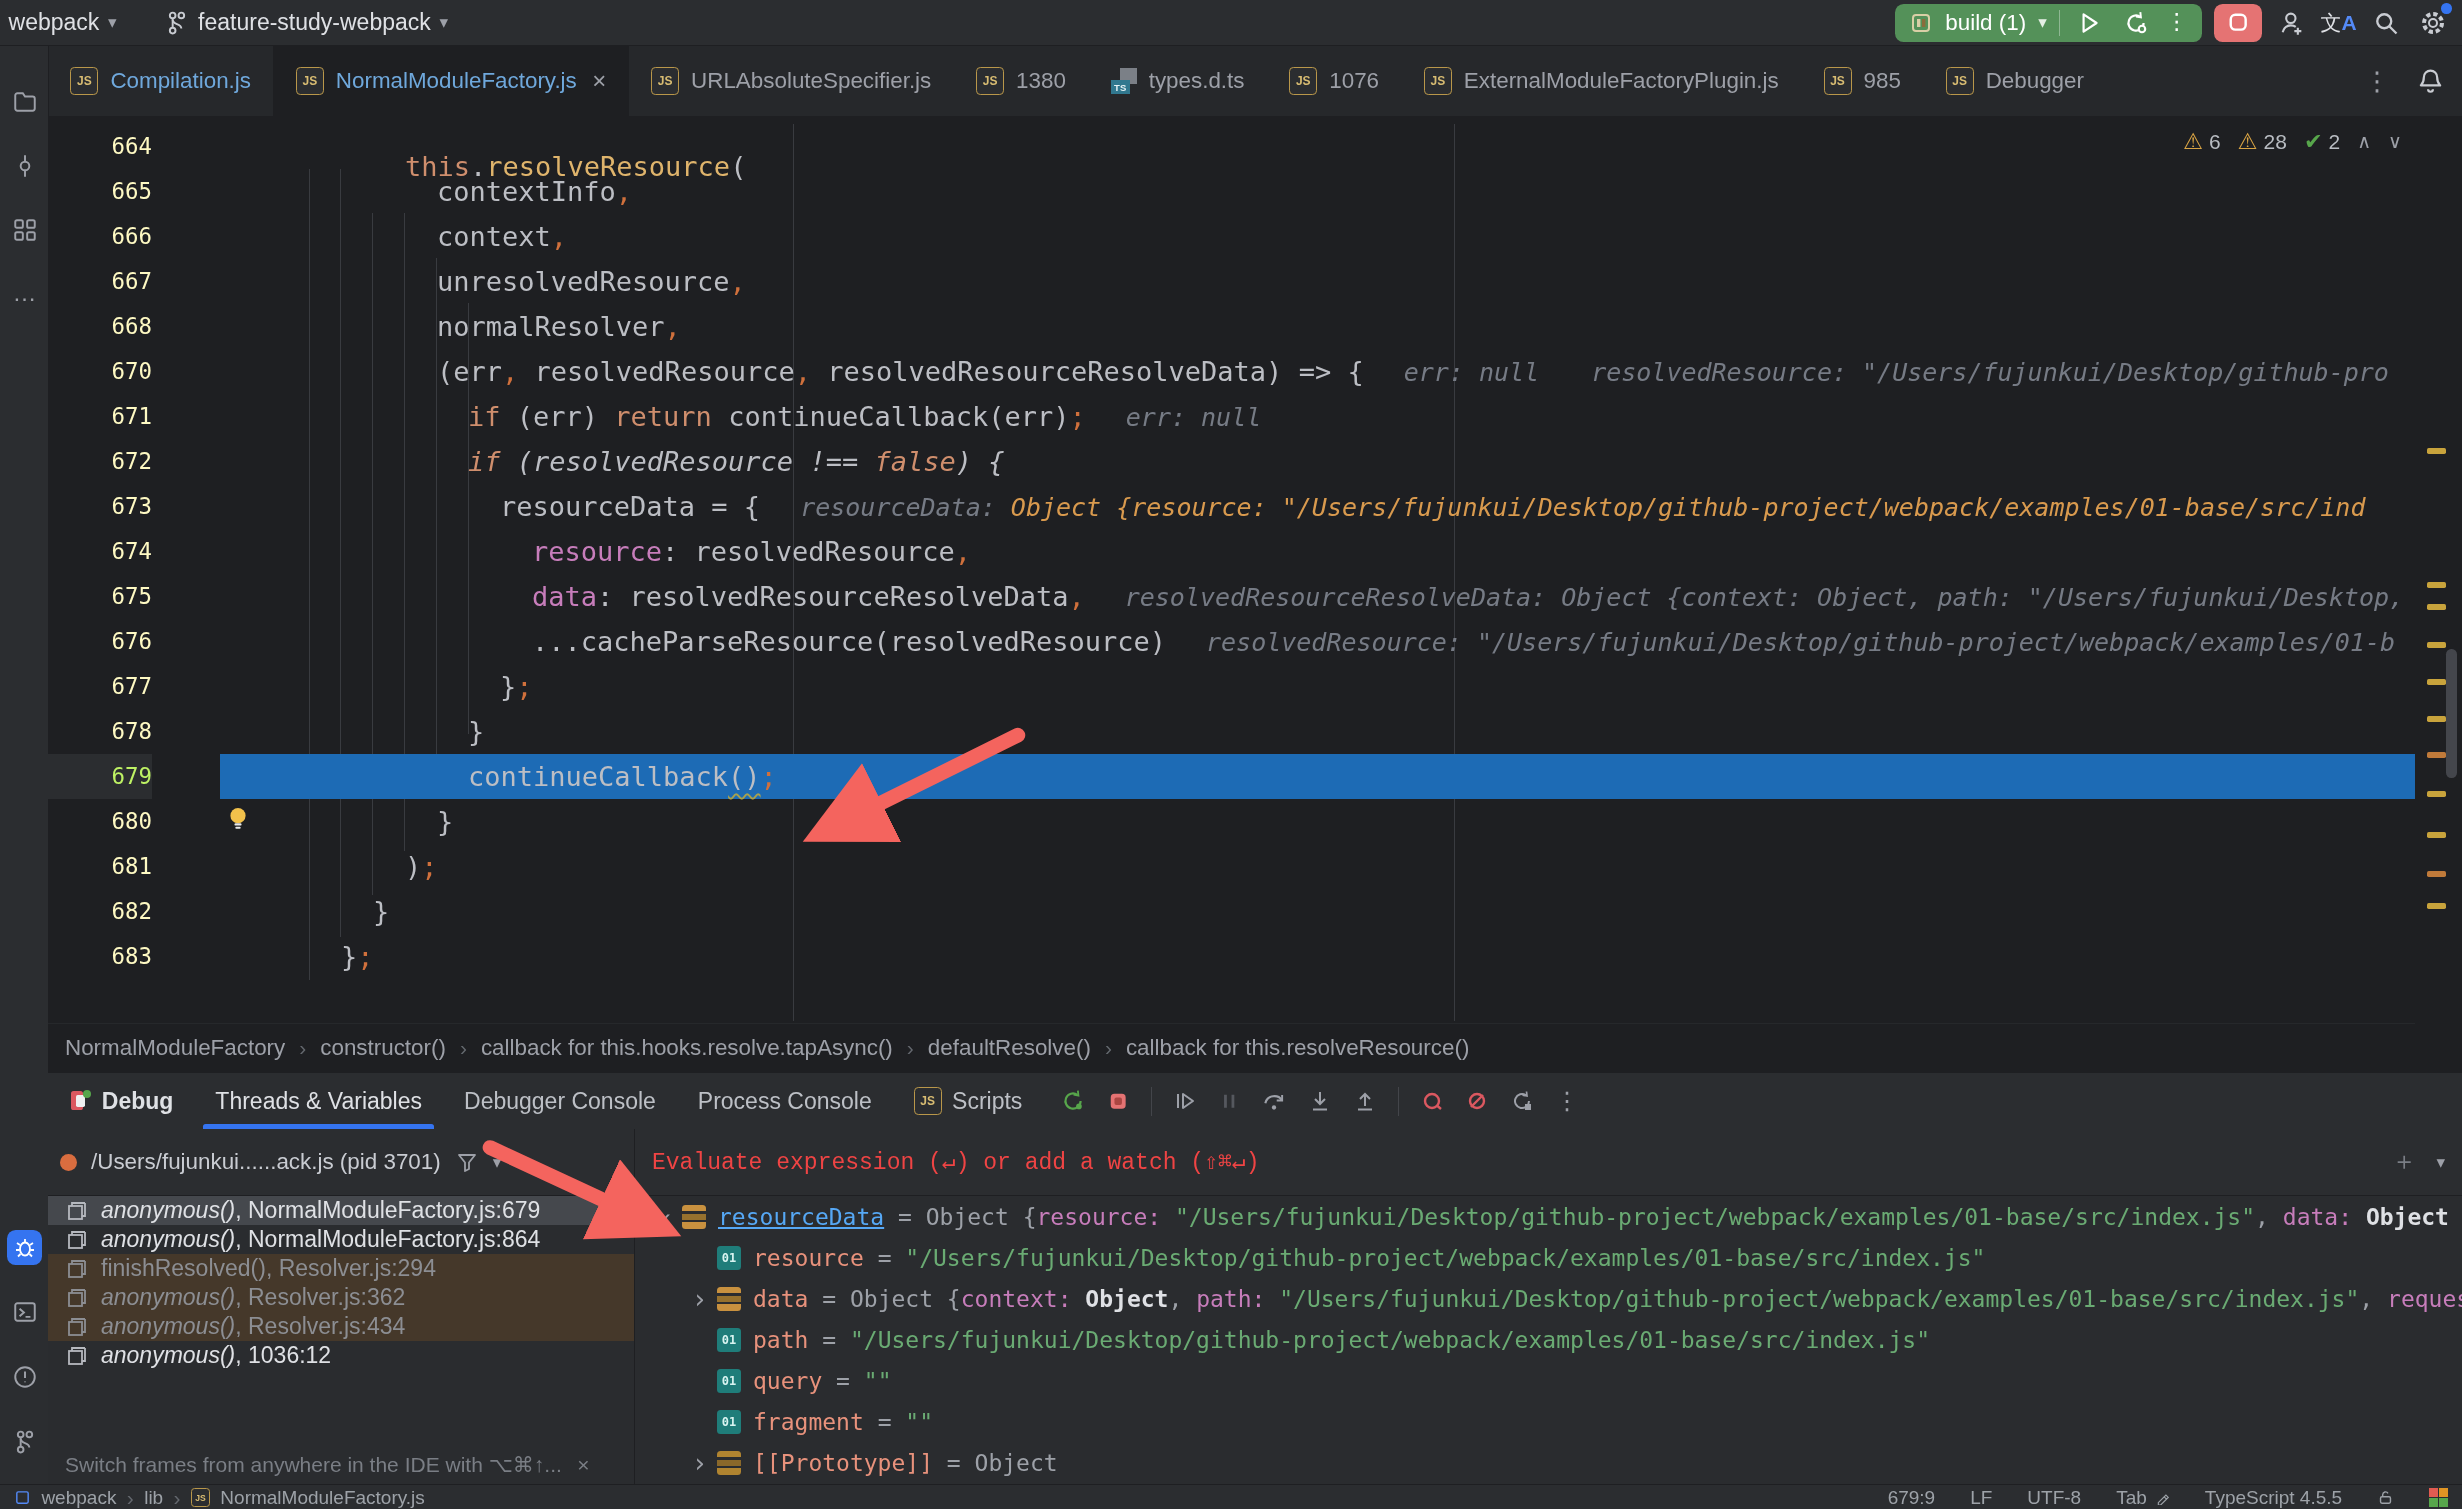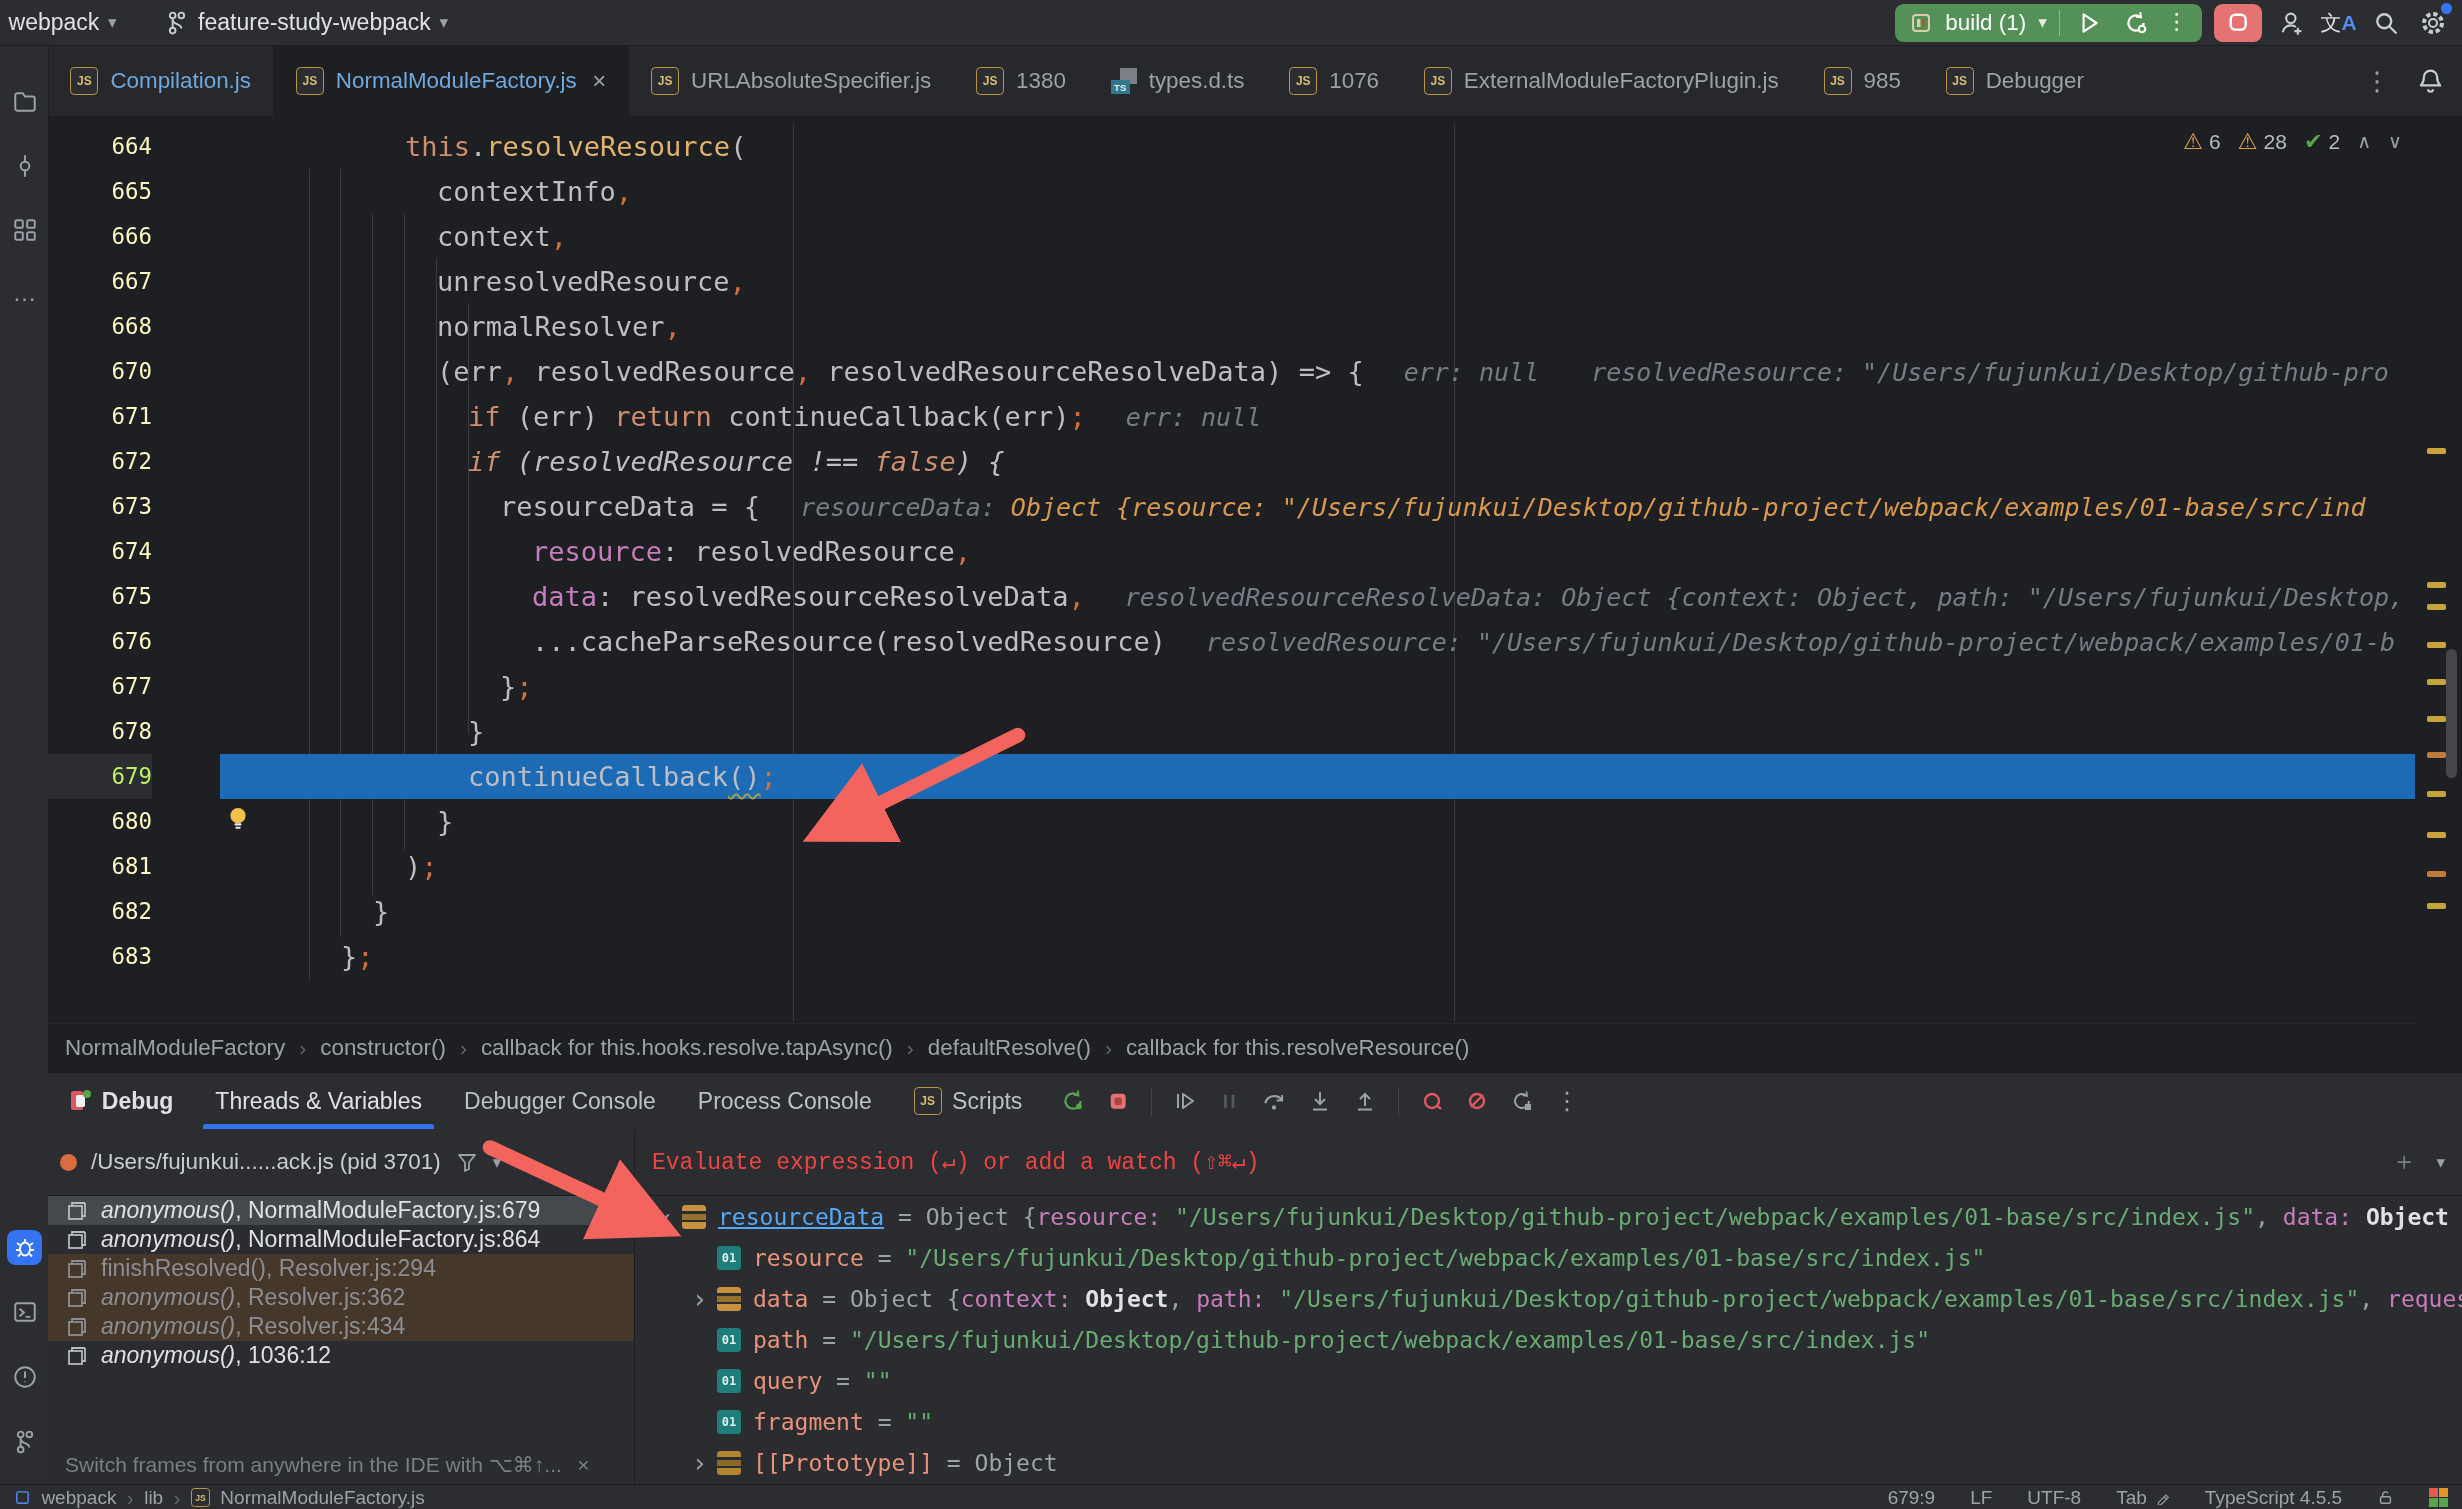--- a/index.html
+++ b/index.html
@@ -304,21 +304,21 @@
       <div class="guide" style="left:261px;top:53px;height:811px"></div>
       <div class="guide" style="left:292px;top:53px;height:768px"></div>
       <div class="guide" style="left:324px;top:97px;height:682px"></div>
       <div class="guide" style="left:356px;top:97px;height:638px"></div>
       <div class="guide" style="left:388px;top:142px;height:518px"></div>
       <div class="guide" style="left:420px;top:187px;height:431px"></div>
       <div class="guide" style="left:745px;top:7.8px;height:897px"></div>
       <div class="guide" style="left:1406px;top:7.8px;height:897px"></div>
     </div>
     <div class="code" id="code">
-        <div class="cline"><span class="lnum">664</span><span class="gut"></span><span class="ctext" style="padding-left: 185px;"><span class="tk-k">this</span><span class="tk-d">.</span><span class="tk-f">resolveResource</span><span class="tk-d">(</span></span></div>
+        <div class="cline"><span class="lnum">664</span><span class="gut"></span><span class="ctext" style="padding-left: 185px; margin-top: 20px;"><span class="tk-k">this</span><span class="tk-d">.</span><span class="tk-f">resolveResource</span><span class="tk-d">(</span></span></div>
         <div class="cline"><span class="lnum">665</span><span class="gut"></span><span class="ctext" style="padding-left: 217px;"><span class="tk-d">contextInfo</span><span class="tk-o">,</span></span></div>
         <div class="cline"><span class="lnum">666</span><span class="gut"></span><span class="ctext" style="padding-left: 217px;"><span class="tk-d">context</span><span class="tk-o">,</span></span></div>
         <div class="cline"><span class="lnum">667</span><span class="gut"></span><span class="ctext" style="padding-left: 217px;"><span class="tk-d">unresolvedResource</span><span class="tk-o">,</span></span></div>
         <div class="cline"><span class="lnum">668</span><span class="gut"></span><span class="ctext" style="padding-left: 217px;"><span class="tk-d">normalResolver</span><span class="tk-o">,</span></span></div>
         <div class="cline"><span class="lnum">670</span><span class="gut"></span><span class="ctext" style="padding-left: 217px;"><span class="tk-d">(</span><span class="tk-d">err</span><span class="tk-o">,</span><span class="tk-d"> </span><span class="tk-d">resolvedResource</span><span class="tk-o">,</span><span class="tk-d"> </span><span class="tk-d">resolvedResourceResolveData</span><span class="tk-d">) </span><span class="tk-d">=&gt;</span><span class="tk-d"> {</span><span class="tk-h" style="margin-left: 40px;">err: null</span><span class="tk-h" style="margin-left: 52px;">resolvedResource: "/Users/fujunkui/Desktop/github-pro</span></span></div>
         <div class="cline"><span class="lnum">671</span><span class="gut"></span><span class="ctext" style="padding-left: 248px;"><span class="tk-k">if</span><span class="tk-d"> (</span><span class="tk-d">err</span><span class="tk-d">) </span><span class="tk-k">return</span><span class="tk-d"> </span><span class="tk-d">continueCallback</span><span class="tk-d">(</span><span class="tk-d">err</span><span class="tk-d">)</span><span class="tk-o">;</span><span class="tk-h" style="margin-left: 40px;">err: null</span></span></div>
         <div class="cline"><span class="lnum">672</span><span class="gut"></span><span class="ctext" style="padding-left: 248px; font-style: italic;"><span class="tk-k">if</span><span class="tk-d"> (</span><span class="tk-d">resolvedResource</span><span class="tk-d"> !== </span><span class="tk-k">false</span><span class="tk-d">) {</span></span></div>
         <div class="cline"><span class="lnum">673</span><span class="gut"></span><span class="ctext" style="padding-left: 280px;"><span class="tk-d">resourceData</span><span class="tk-d"> = </span><span class="tk-d">{</span><span class="tk-h" style="margin-left: 40px;">resourceData: </span><span class="tk-m" style="margin-left: 0px;">Object {resource: "/Users/fujunkui/Desktop/github-project/webpack/examples/01-base/src/ind</span></span></div>
         <div class="cline"><span class="lnum">674</span><span class="gut"></span><span class="ctext" style="padding-left: 312px;"><span class="tk-p">resource</span><span class="tk-d">: </span><span class="tk-d">resolvedResource</span><span class="tk-o">,</span></span></div>
         <div class="cline"><span class="lnum">675</span><span class="gut"></span><span class="ctext" style="padding-left: 312px;"><span class="tk-p">data</span><span class="tk-d">: </span><span class="tk-d">resolvedResourceResolveData</span><span class="tk-o">,</span><span class="tk-h" style="margin-left: 40px;">resolvedResourceResolveData: Object {context: Object, path: "/Users/fujunkui/Desktop,</span></span></div>

